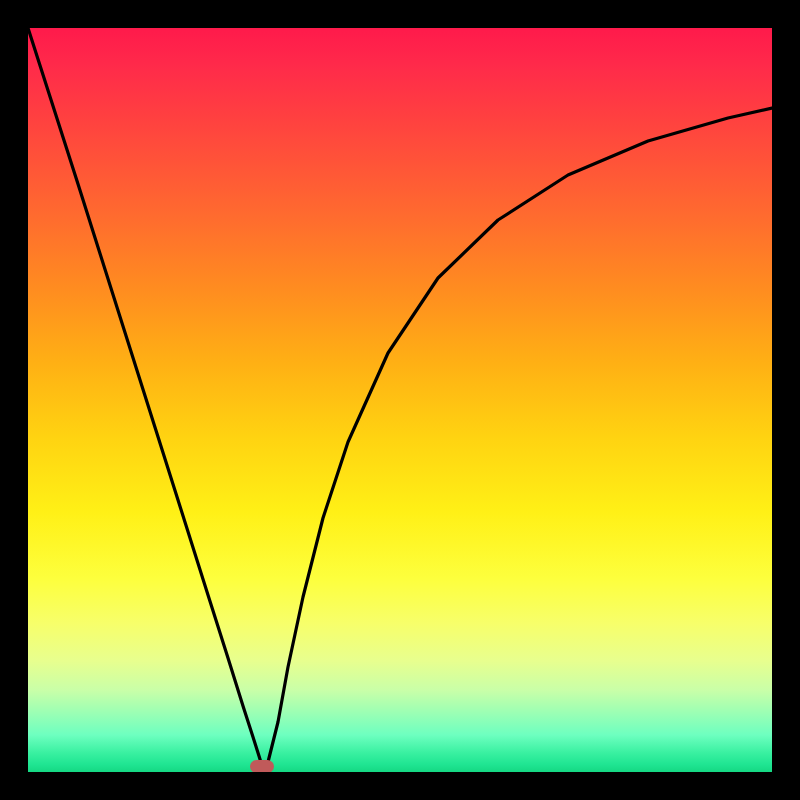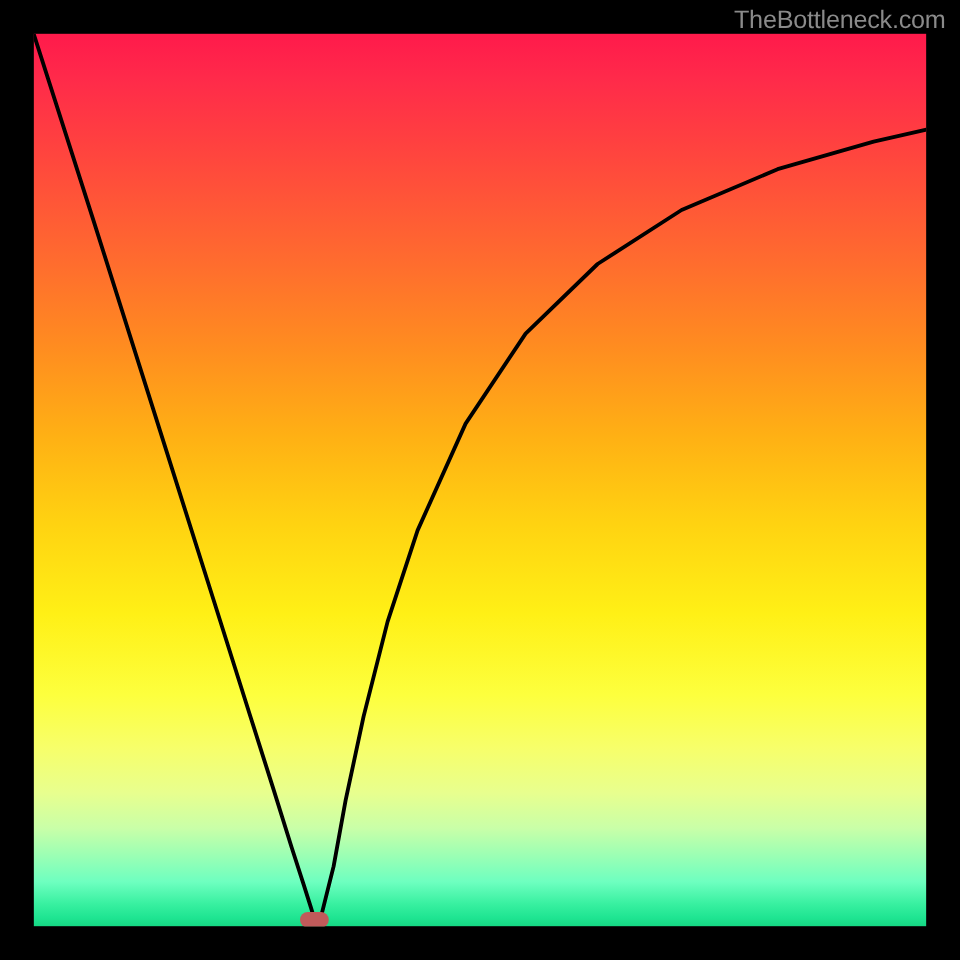--- a/index.html
+++ b/index.html
@@ -81,14 +81,13 @@
   <div class="plot-area">
     <div class="gradient"></div>
 
     <svg class="curve" viewBox="0 0 744 744" preserveAspectRatio="none">
       <path id="curve-path" d="M0 0 L50 156 L100 314 L150 472 L180 567 L200 630 L215 678 L225 709 L231 728 L235 741 L240 734 L250 694 L260 639 L275 569 L295 490 L320 414 L360 325 L410 250 L470 192 L540 147 L620 113 L700 90 L744 80" stroke="#000" stroke-width="3.2" fill="none" stroke-linejoin="round" stroke-linecap="round"></path>
     </svg>
 
     <div id="marker" class="marker" style="width: 24px; height: 13px; left: 222px; top: 731.5px; background: rgb(192, 90, 90);"></div>
   </div>
 
-  <div class="watermark">TheBottleneck.com</div>
 </div>
 
 </body></html>

